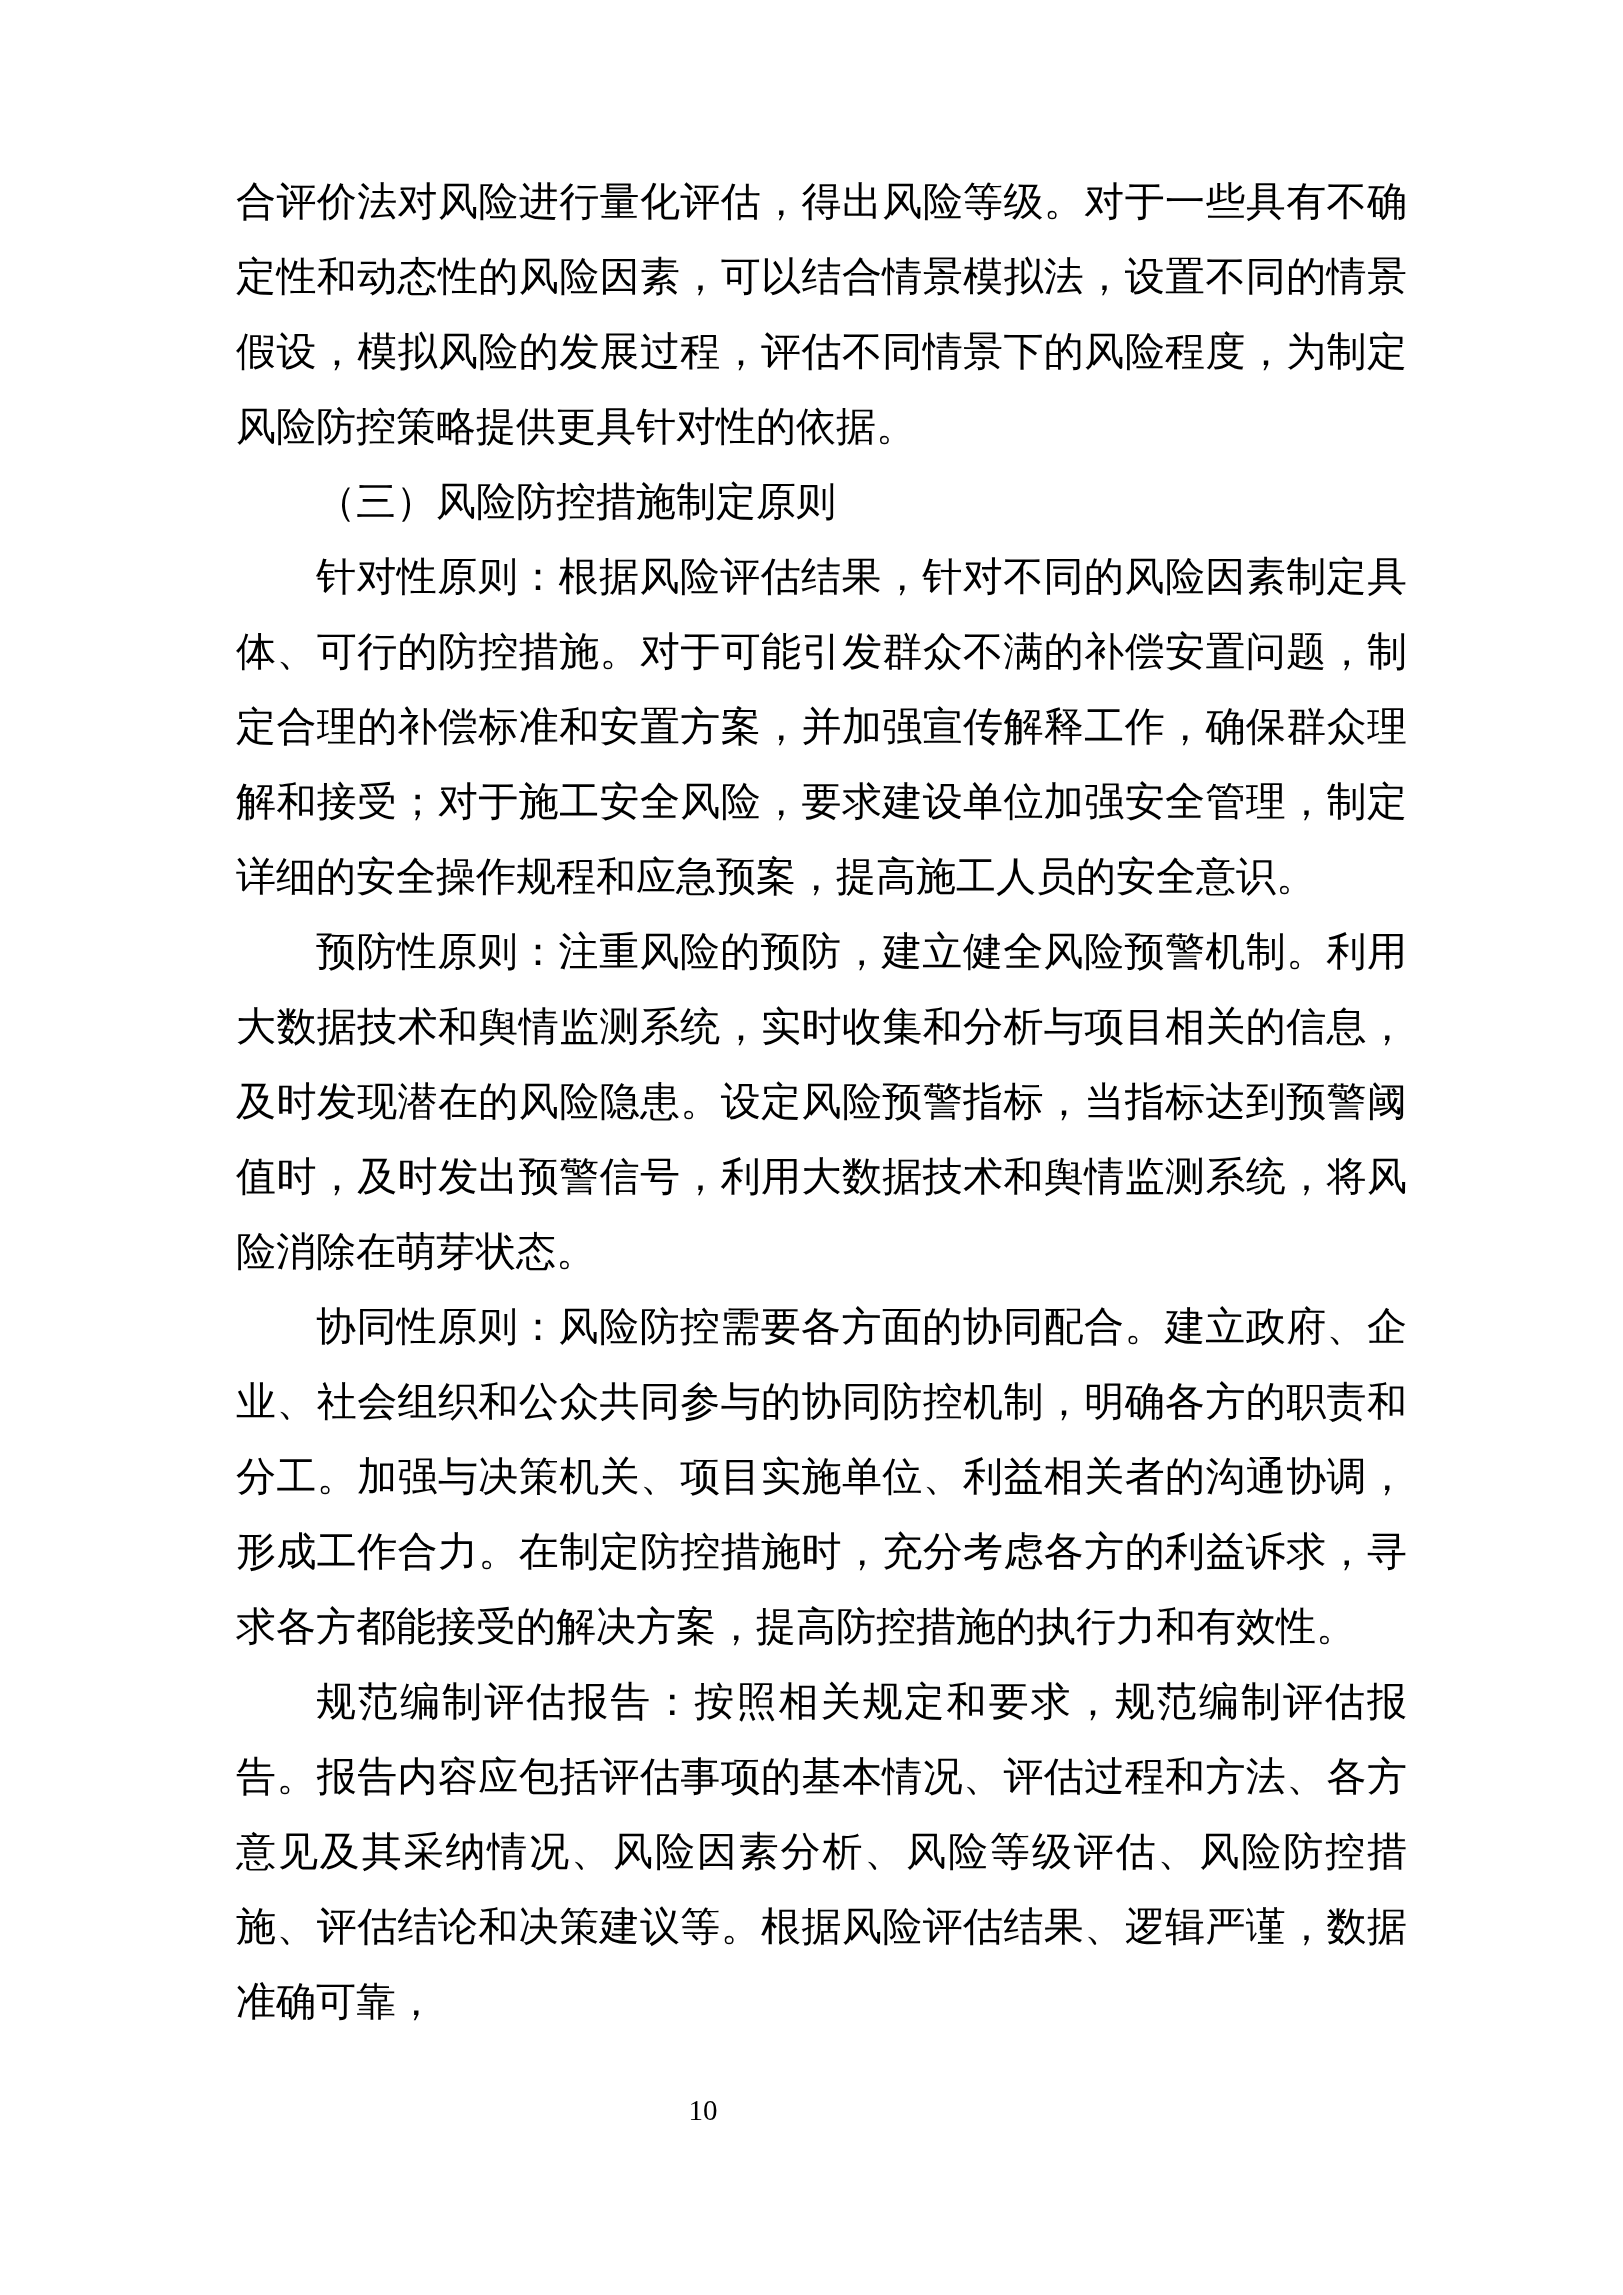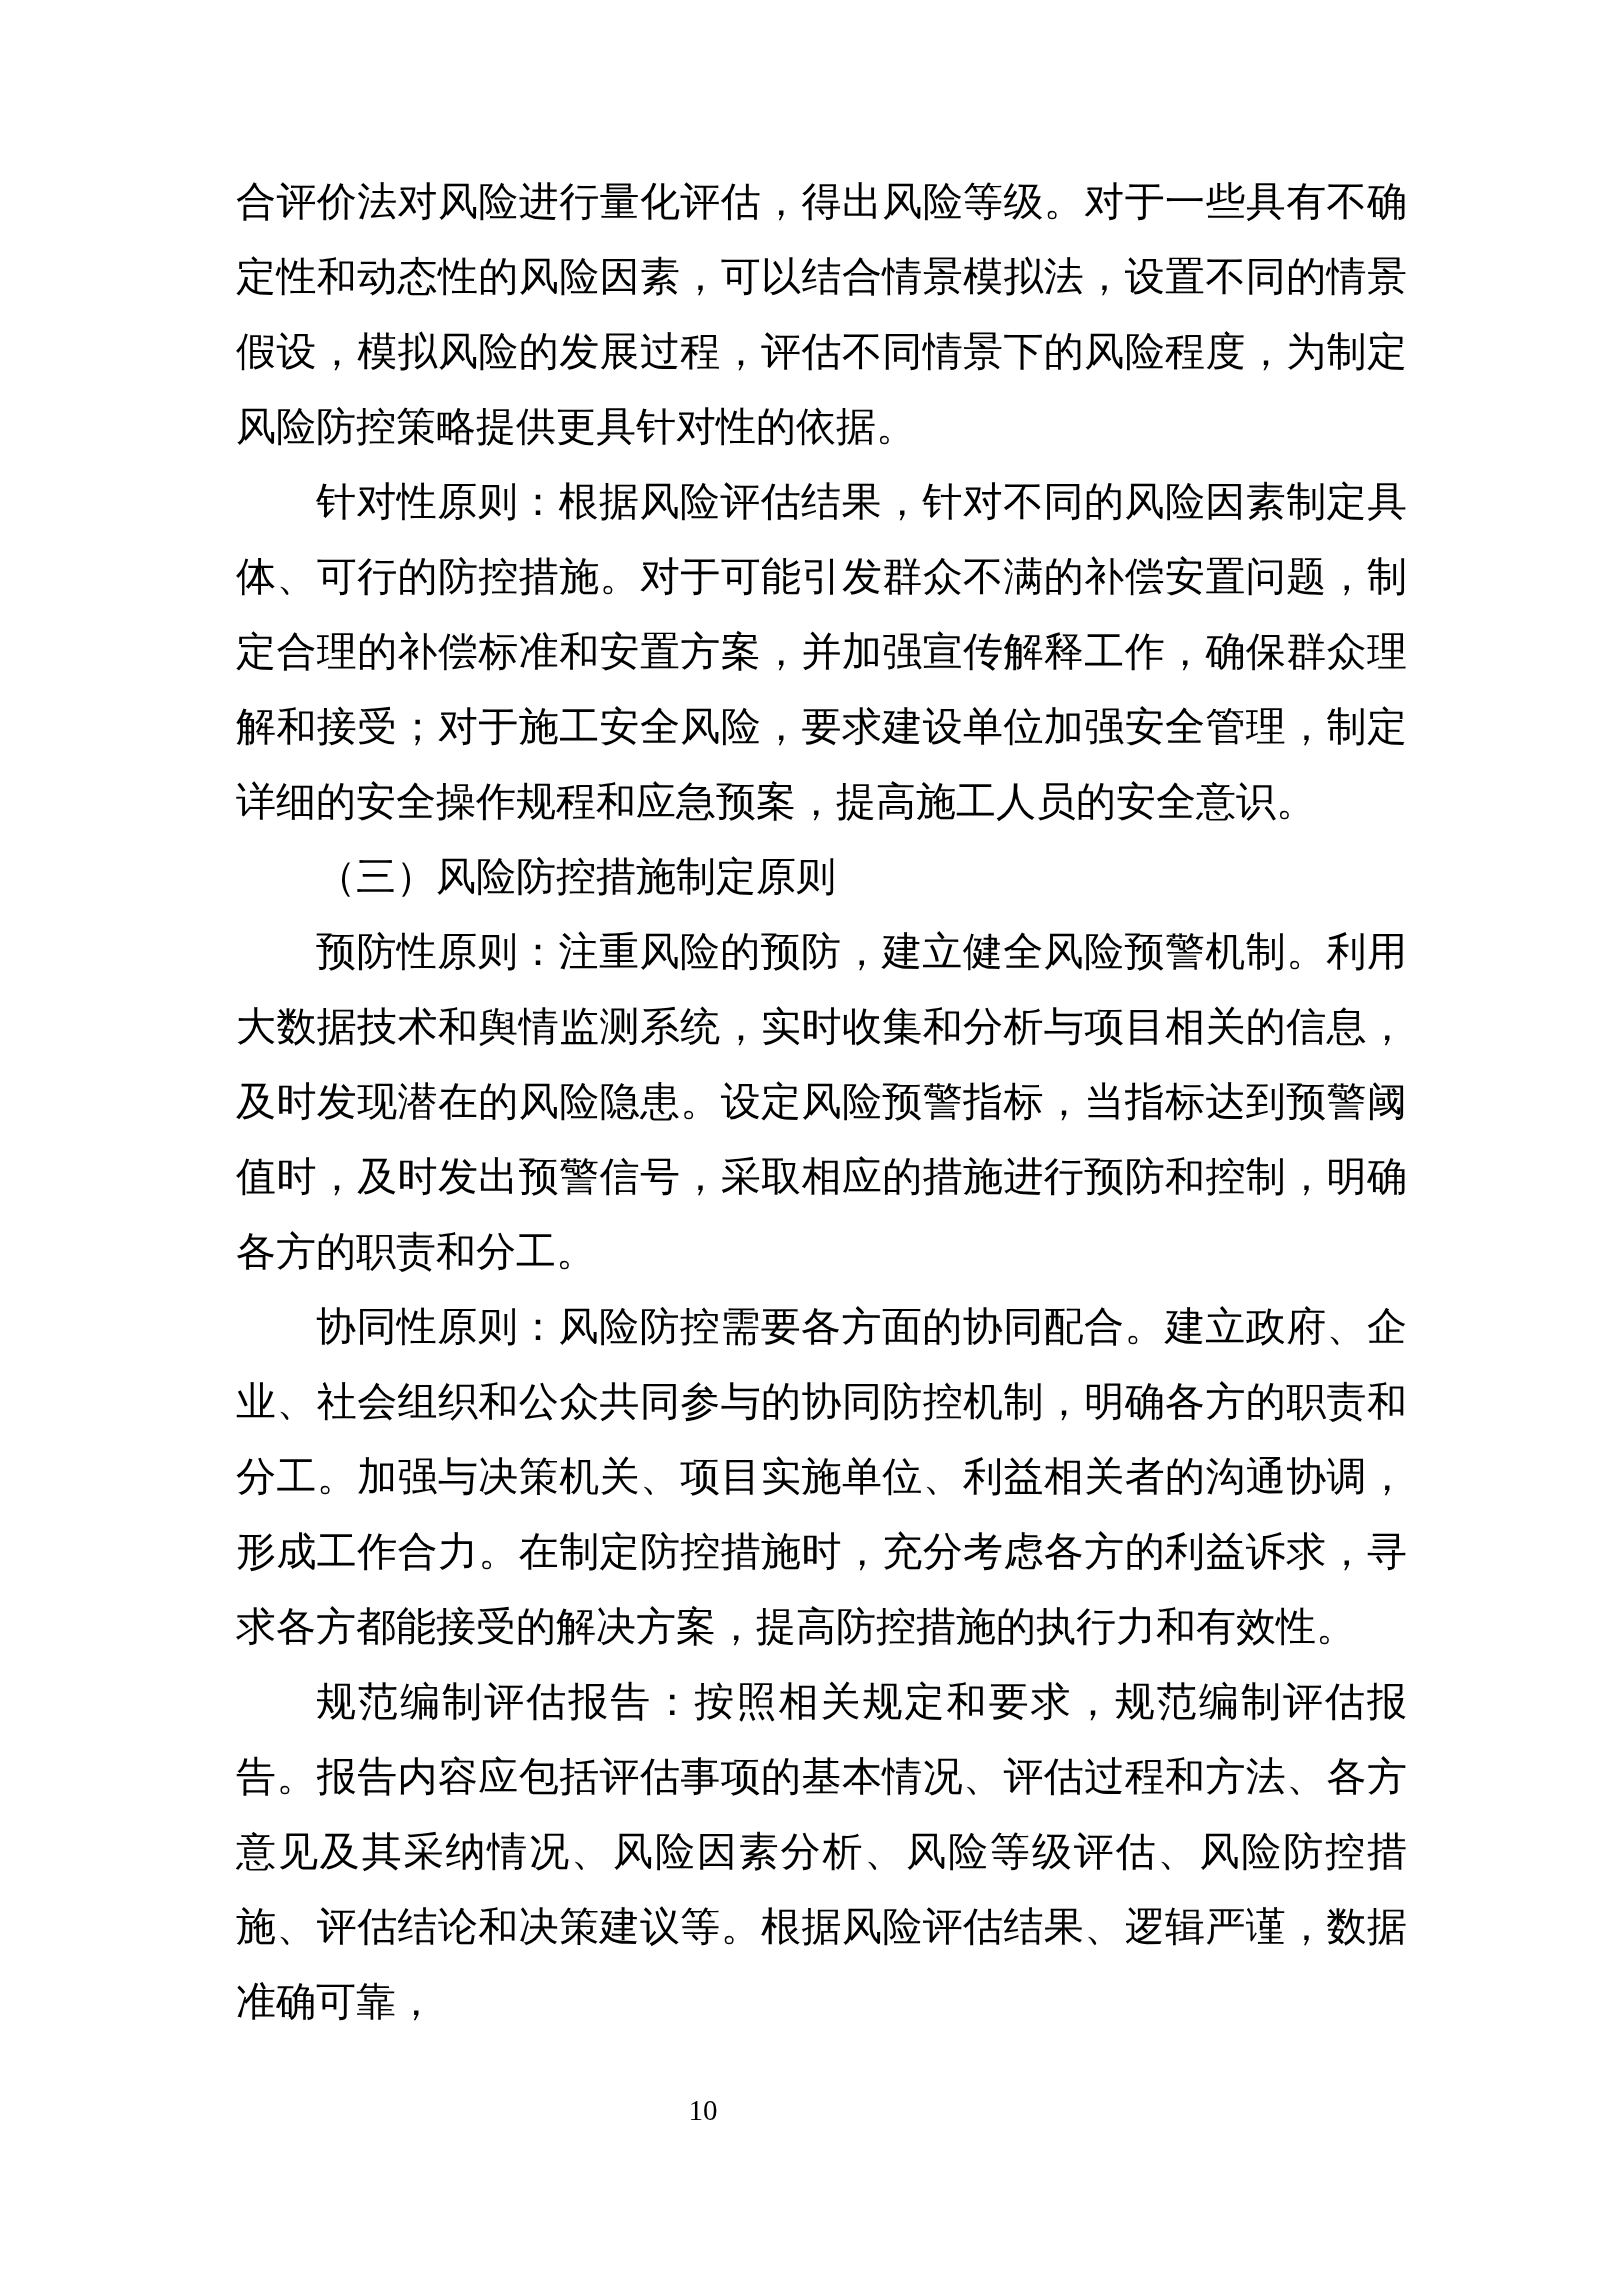--- a/index.html
+++ b/index.html
@@ -45,21 +45,21 @@
     font-family: "Liberation Serif", "DejaVu Serif", serif;
     color: #000000;
   }
 </style>
 </head>
 <body>
 
 <div class="page">
   <div class="content">
     <p class="para">合评价法对风险进行量化评估，得出风险等级。对于一些具有不确定性和动态性的风险因素，可以结合情景模拟法，设置不同的情景假设，模拟风险的发展过程，评估不同情景下的风险程度，为制定风险防控策略提供更具针对性的依据。</p>
+    <p class="para indent">（三）风险防控措施制定原则</p>
     <p class="para indent">针对性原则：根据风险评估结果，针对不同的风险因素制定具体、可行的防控措施。对于可能引发群众不满的补偿安置问题，制定合理的补偿标准和安置方案，并加强宣传解释工作，确保群众理解和接受；对于施工安全风险，要求建设单位加强安全管理，制定详细的安全操作规程和应急预案，提高施工人员的安全意识。</p>
-    <p class="para indent">（三）风险防控措施制定原则</p>
-    <p class="para indent">预防性原则：注重风险的预防，建立健全风险预警机制。利用大数据技术和舆情监测系统，实时收集和分析与项目相关的信息，及时发现潜在的风险隐患。设定风险预警指标，当指标达到预警阈值时，及时发出预警信号，采取相应的措施进行预防和控制，明确各方的职责和分工。</p>
+    <p class="para indent">预防性原则：注重风险的预防，建立健全风险预警机制。利用大数据技术和舆情监测系统，实时收集和分析与项目相关的信息，及时发现潜在的风险隐患。设定风险预警指标，当指标达到预警阈值时，及时发出预警信号，利用大数据技术和舆情监测系统，将风险消除在萌芽状态。</p>
     <p class="para indent">协同性原则：风险防控需要各方面的协同配合。建立政府、企业、社会组织和公众共同参与的协同防控机制，明确各方的职责和分工。加强与决策机关、项目实施单位、利益相关者的沟通协调，形成工作合力。在制定防控措施时，充分考虑各方的利益诉求，寻求各方都能接受的解决方案，提高防控措施的执行力和有效性。</p>
     <p class="para indent">规范编制评估报告：按照相关规定和要求，规范编制评估报告。报告内容应包括评估事项的基本情况、评估过程和方法、各方意见及其采纳情况、风险因素分析、风险等级评估、风险防控措施、评估结论和决策建议等。根据风险评估结果、逻辑严谨，数据准确可靠，</p>
   </div>
   <div class="page-number">10</div>
 </div>
 
 
 </body></html>

